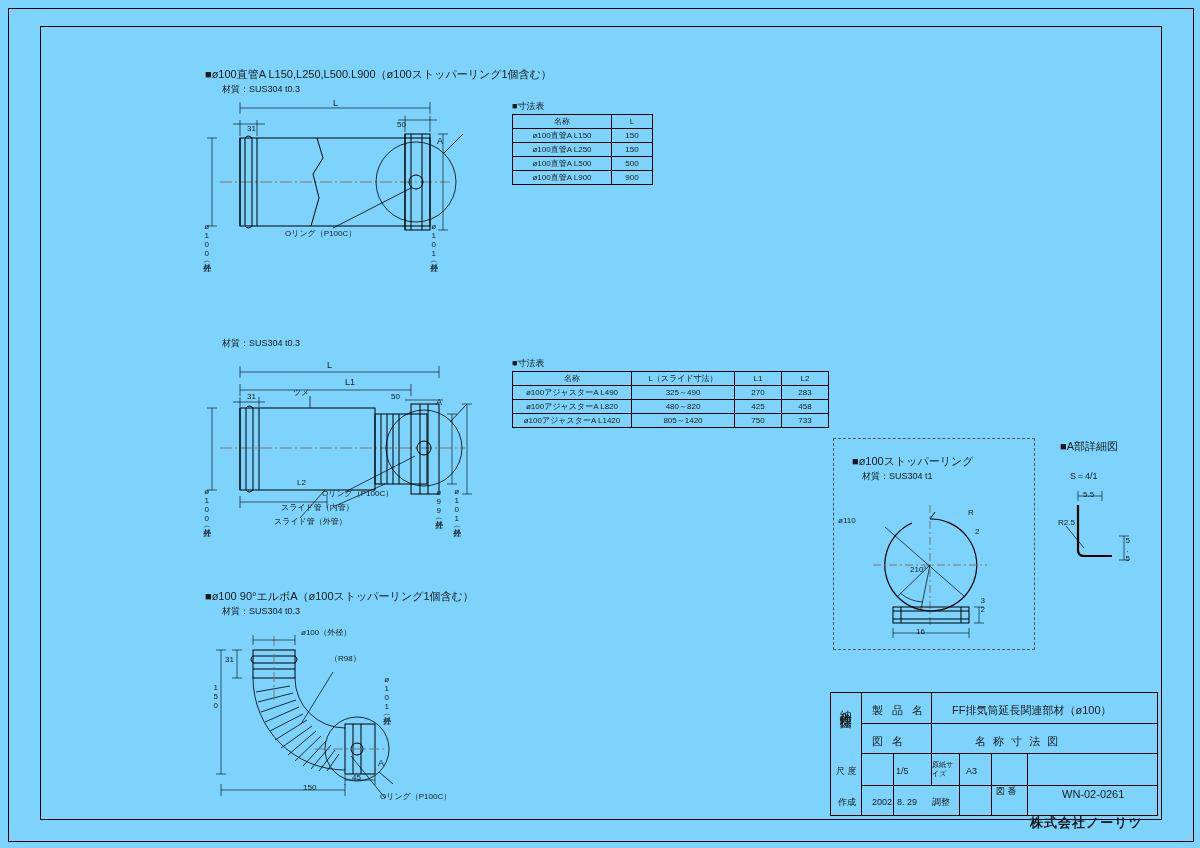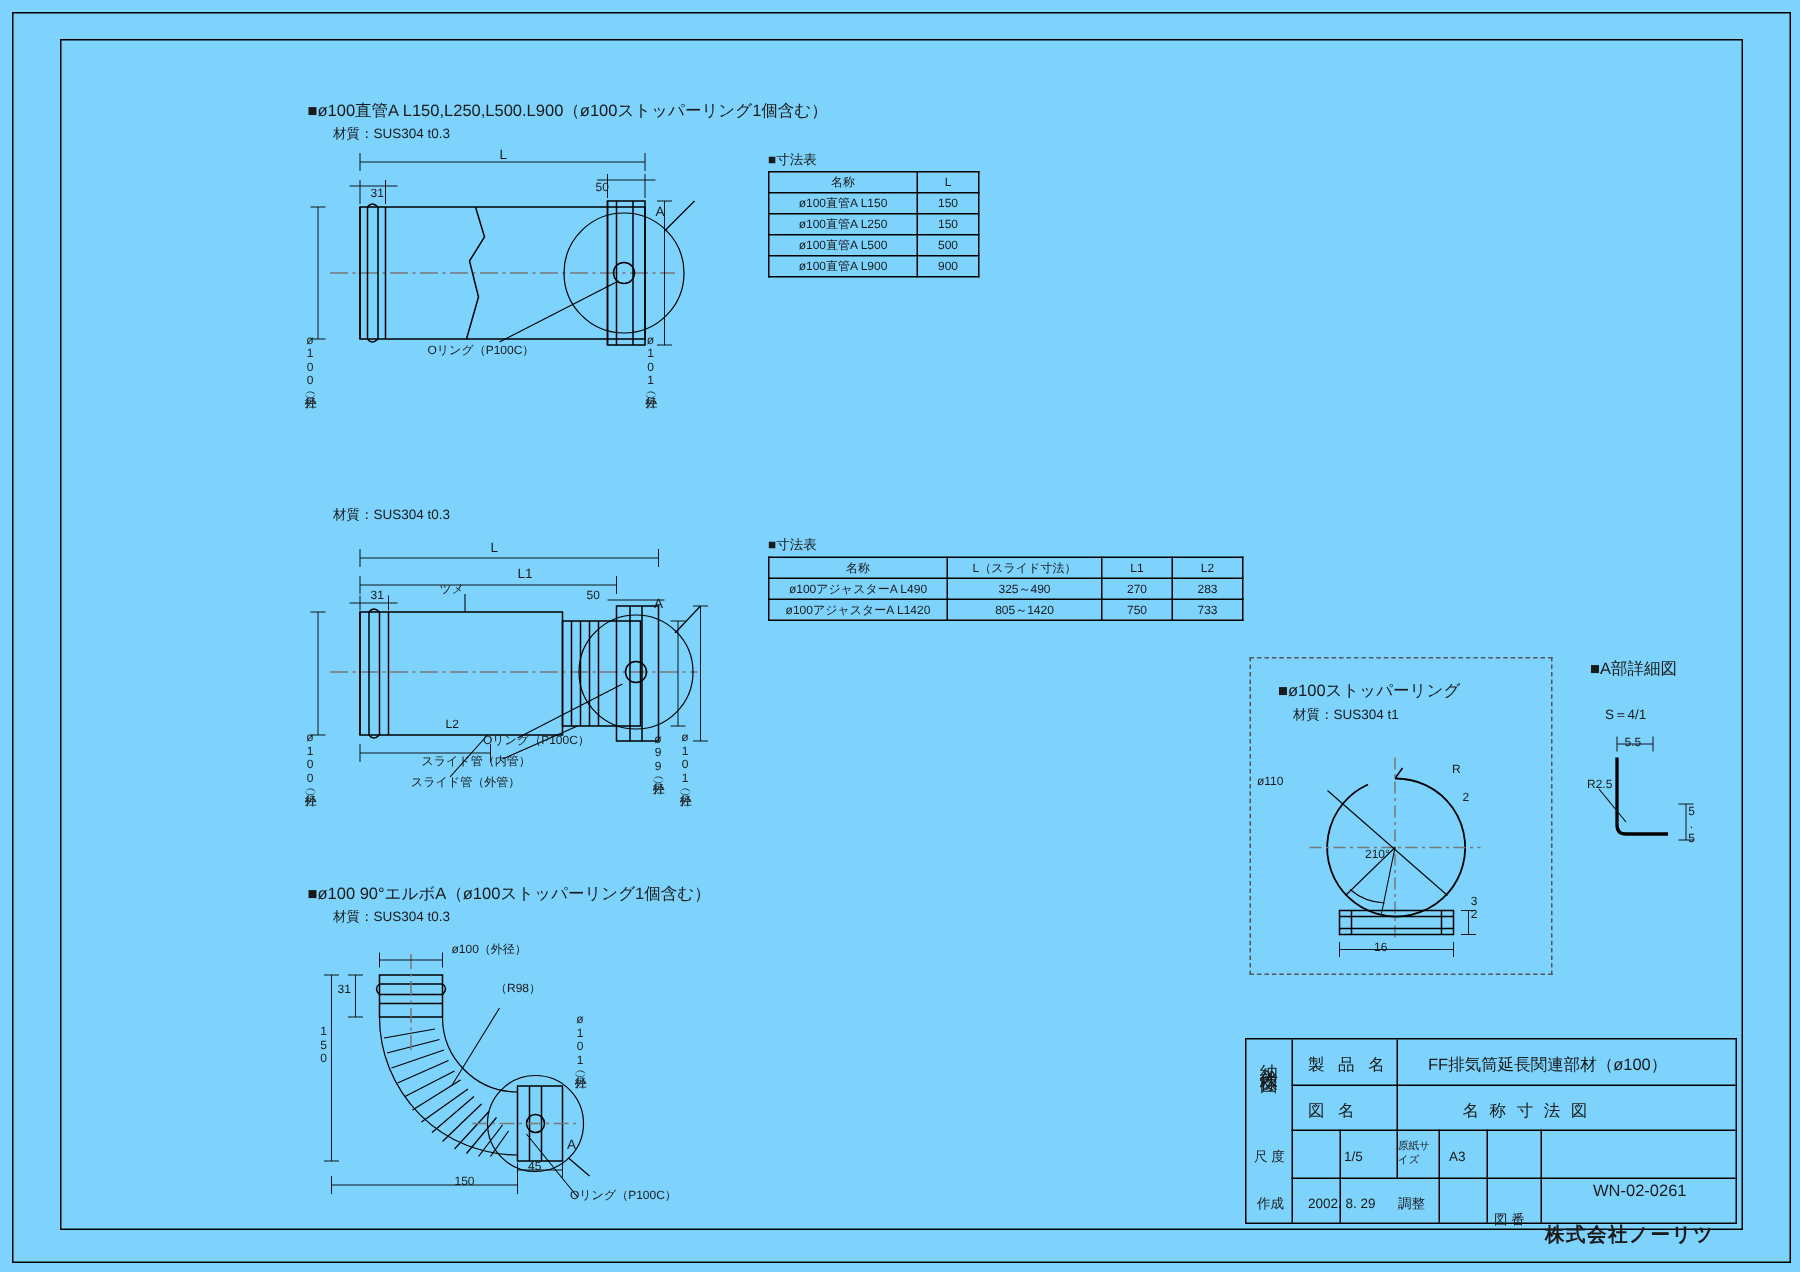--- a/index.html
+++ b/index.html
@@ -202,20 +202,26 @@
       <th style="width:38px;">L1</th>
       <th style="width:38px;">L2</th>
     </tr>
     <tr>
       <td>ø100アジャスターA L490</td>
       <td>325～490</td>
       <td>270</td>
       <td>283</td>
     </tr>
     <tr>
+      <td>ø100アジャスターA L820</td>
+      <td>480～820</td>
+      <td>425</td>
+      <td>458</td>
+    </tr>
+    <tr>
       <td>ø100アジャスターA L1420</td>
       <td>805～1420</td>
       <td>750</td>
       <td>733</td>
     </tr>
   </tbody>
     </table>
 
   <div class="txt sect-title" style="left:205px;top:590px;">■ø100 90°エルボA（ø100ストッパーリング1個含む）</div>
   <div class="txt mat" style="left:222px;top:606px;">材質：SUS304 t0.3</div>
@@ -372,21 +378,21 @@
   <div class="txt t11" style="left:872px;top:704px;letter-spacing:3px;">製 品 名</div>
   <div class="txt t11" style="left:952px;top:704px;">FF排気筒延長関連部材（ø100）</div>
 
   <div class="txt t11" style="left:872px;top:735px;letter-spacing:3px;">図   名</div>
   <div class="txt t11" style="left:975px;top:735px;letter-spacing:2px;">名 称 寸 法 図</div>
 
   <div class="txt t9" style="left:836px;top:766px;">尺 度</div>
   <div class="txt t9" style="left:896px;top:766px;">1/5</div>
   <div class="txt t7" style="left:932px;top:760px;line-height:1.3;width:28px;white-space:normal;">原紙サイズ</div>
   <div class="txt t9" style="left:966px;top:766px;">A3</div>
-  <div class="txt t9" style="left:996px;top:808px;">図 番</div>
+  <div class="txt t9" style="left:996px;top:786px;">図 番</div>
   <div class="txt t11" style="left:1062px;top:788px;">WN-02-0261</div>
 
   <div class="txt t9" style="left:838px;top:797px;">作成</div>
   <div class="txt t9" style="left:872px;top:797px;">2002. 8. 29</div>
   <div class="txt t9" style="left:932px;top:797px;">調整</div>
   <div class="txt logo" style="left:1030px;top:792px;">株式会社ノーリツ</div>
 
 </div>
 
 </body></html>

